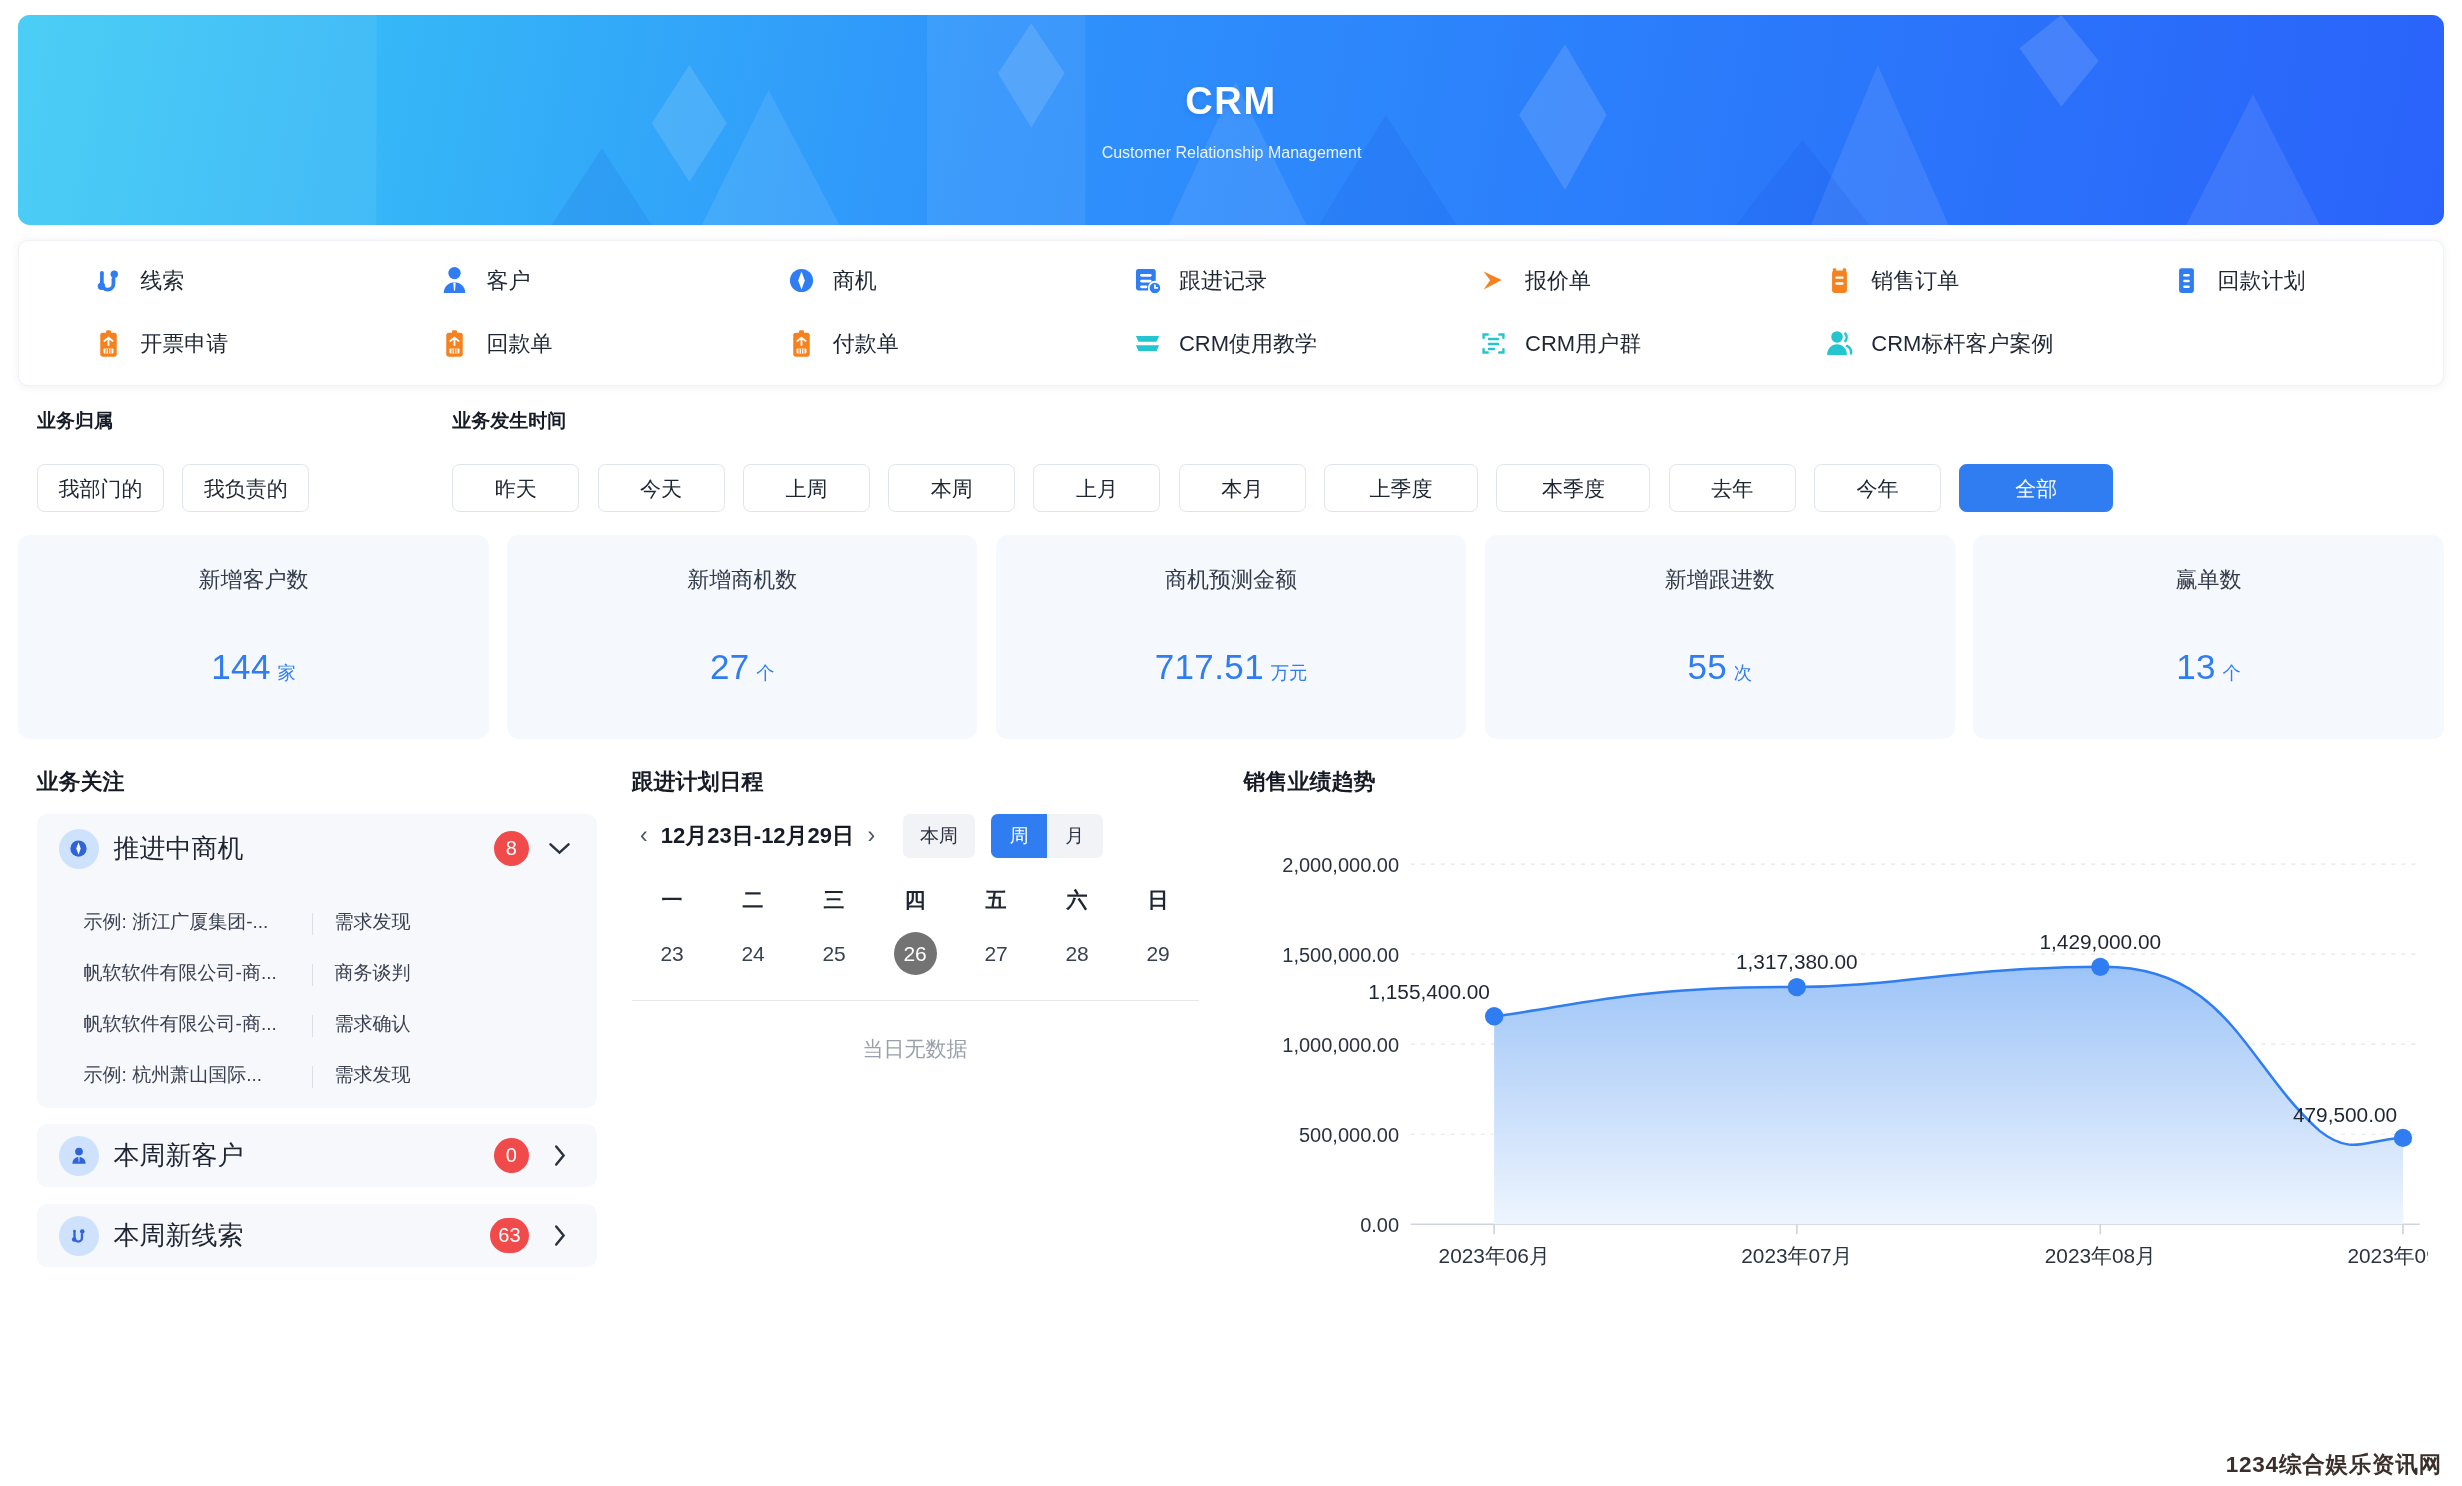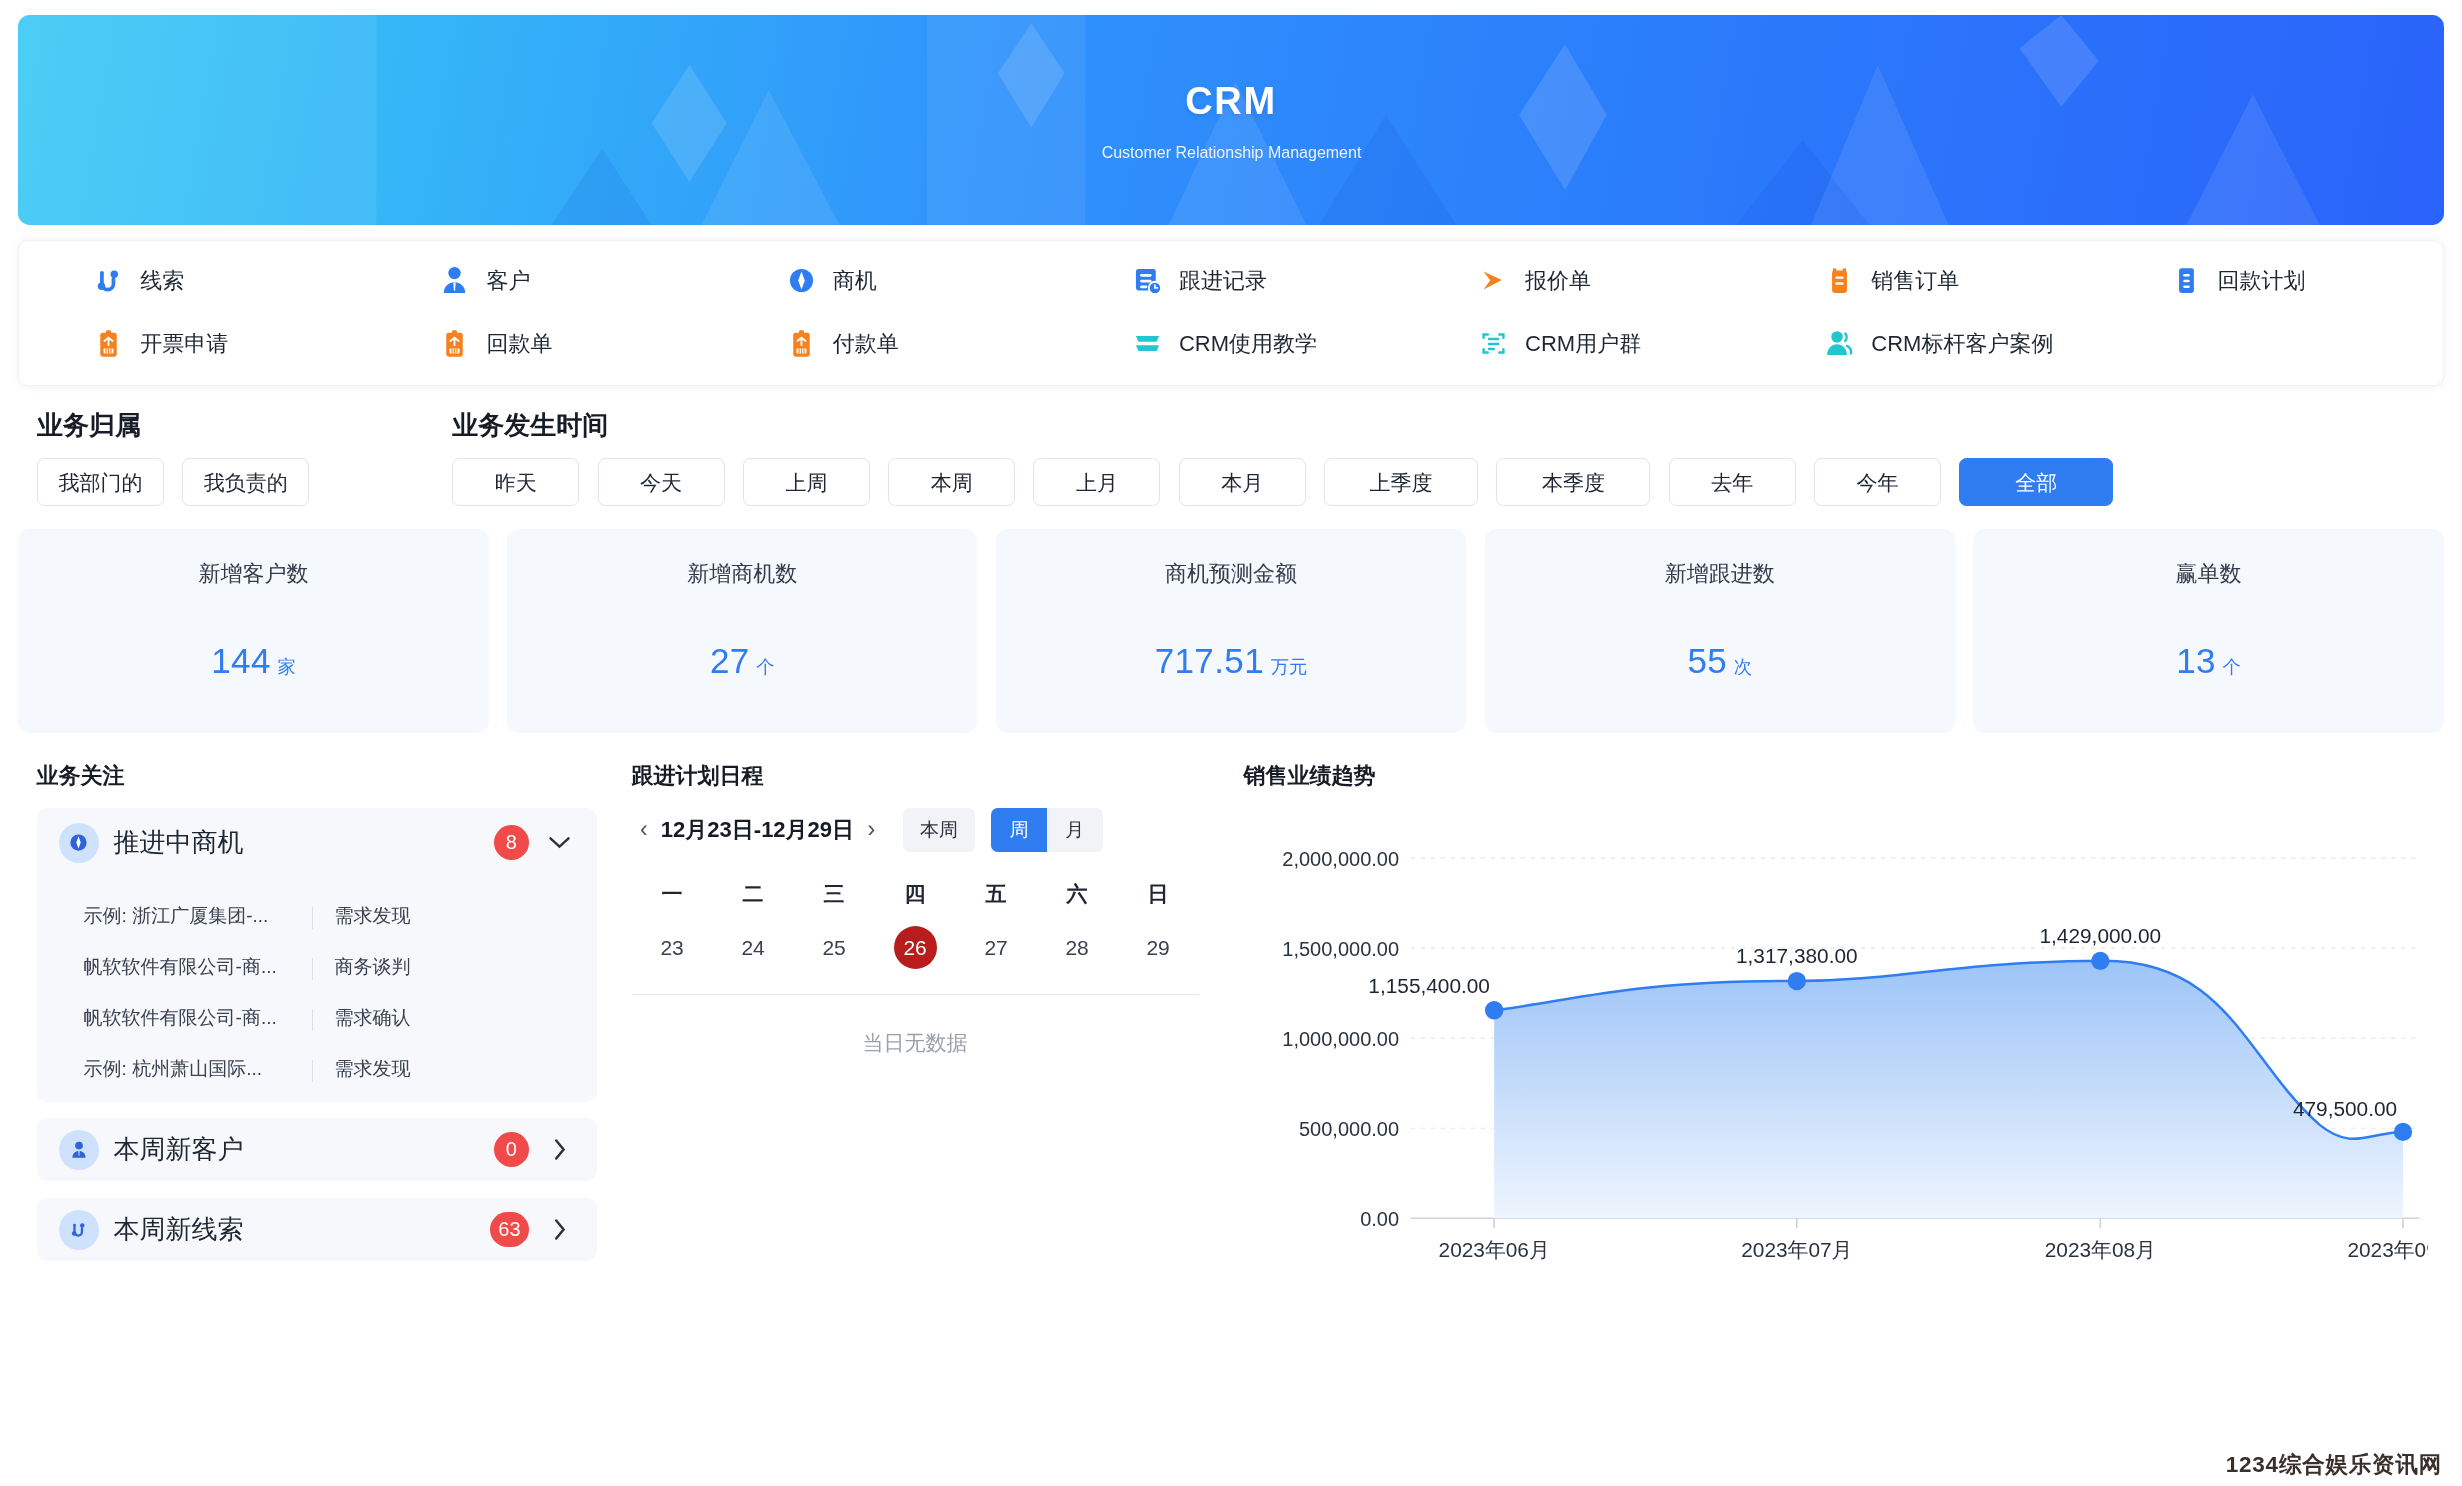--- a/index.html
+++ b/index.html
@@ -42,21 +42,21 @@
     padding-left: 73px; cursor: pointer;
   }
   .nav-row.row2 .nav-item { grid-column: span 1; }
   .nav-icon { width: 33px; height: 33px; flex: 0 0 33px; display:block; }
   .nav-label { font-size: 22px; color: #1f2633; white-space: nowrap; }
 
   
   .filters { margin: 22px 37px 0 37px; display: flex; align-items: flex-start; }
   .filter-group { }
   .filter-group.group2 { margin-left: 143px; }
-  .filter-title { font-size: 26px; color: #161b26; font-weight: 600; margin-bottom: 15px; }
+  .filter-title { font-size: 19px; color: #161b26; font-weight: 600; margin-bottom: 30px; }
   .chips { display: flex; gap: 18.3px; }
   .chip {
     min-width: 127px; height: 48px; line-height: 47px; text-align: center;
     border: 0.8px solid #dfe3eb; border-radius: 7.5px; background: #fff;
     font-size: 21px; color: #1f2633; cursor: pointer; padding: 0 11.7px;
   }
   .chip.wide { min-width: 154px; }
   .chip.active { background: #2f7df0; border-color: #2f7df0; color: #fff; }
 
   
@@ -106,21 +106,21 @@
     margin-left: 20px; background: #f1f3f7; border-radius: 6.7px; font-size: 19px;
     color: #2b3240; padding: 9.2px 16.7px; cursor: pointer;
   }
   .seg { margin-left: 16.7px; display: flex; background: #f1f3f7; border-radius: 6.7px; overflow: hidden; }
   .seg div { font-size: 19px; padding: 9.2px 18.3px; cursor: pointer; color: #2b3240; }
   .seg div.on { background: #2f7df0; color: #fff; }
   .weekgrid { margin-top: 28px; display: grid; grid-template-columns: repeat(7, 1fr); width: 567px; text-align: center; }
   .wd { font-size: 21px; font-weight: 700; color: #1f2633; }
   .dn { margin-top: 18.3px; font-size: 21px; color: #39404f; }
   .dn span { display: inline-flex; width: 43px; height: 43px; border-radius: 50%; align-items: center; justify-content: center; }
-  .dn span.today { background: #b91c1c; color: #fff; }
+  .dn span.today { background: #737373; color: #fff; }
   .cal-div { width: 567px; height: 0.8px; background: #e6e8ec; margin-top: 25px; }
   .cal-empty { width: 567px; text-align: center; font-size: 21px; color: #9aa0ab; margin-top: 34px; }
 
   
   .chart-col { padding-left: 8.3px; }
   .chart-wrap { position: relative; width: 1184px; height: 467px; margin-top: 3.3px; }
   .watermark {
     position: absolute; right: 20px; bottom: 6.7px; font-size: 22.5px; font-weight: 700;
     color: #3a2f2a; letter-spacing: 0.8px;
   }

